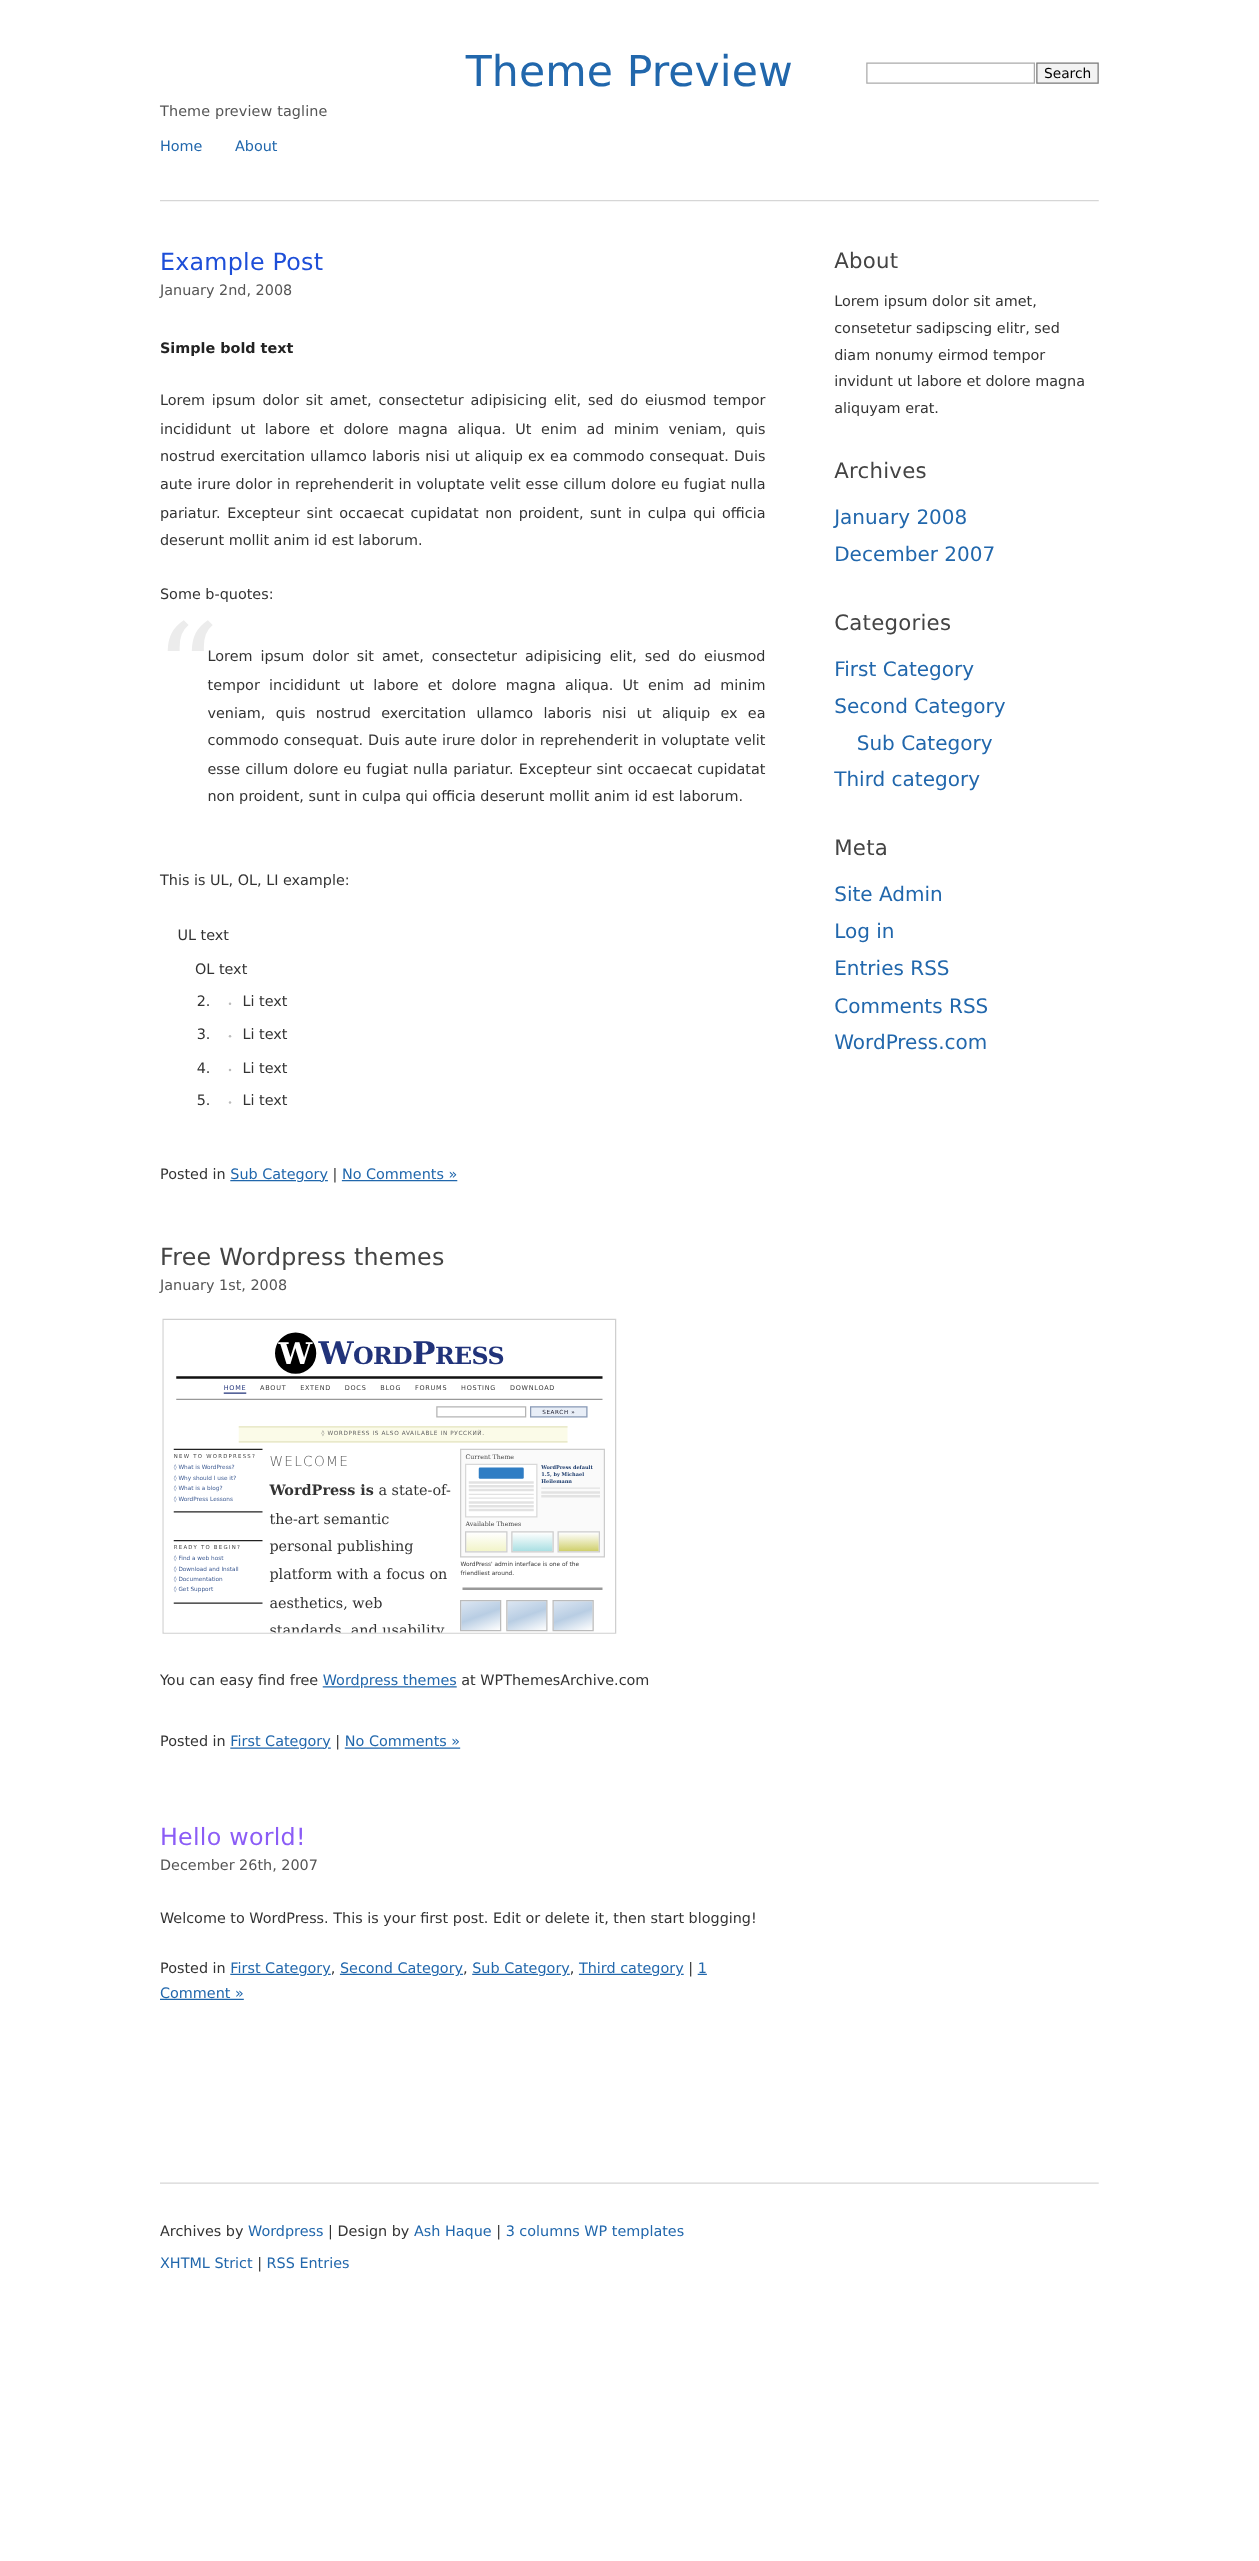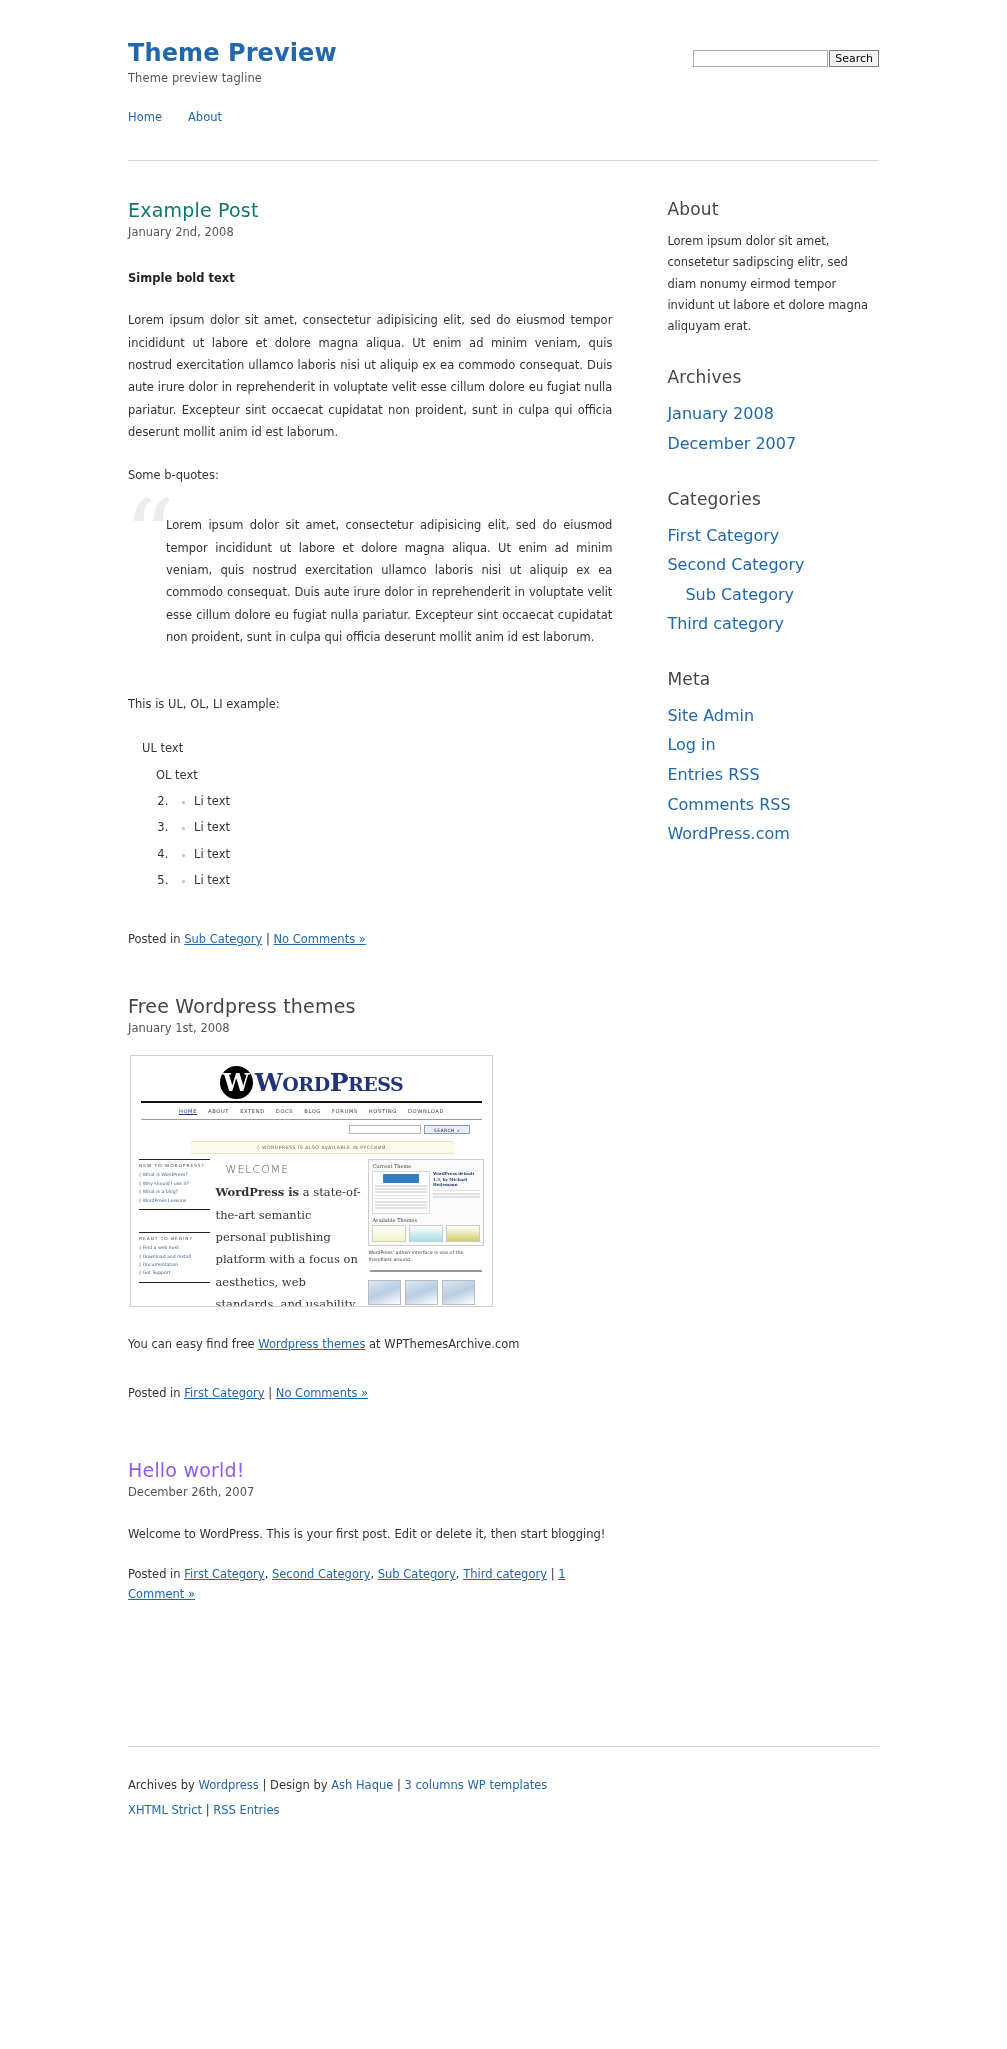--- a/index.html
+++ b/index.html
@@ -10,22 +10,22 @@
     font-family:"DejaVu Sans","Liberation Sans",sans-serif;
     font-size:12px;
     color:#333333;
     overflow:hidden;
   }
   .page { width:1007px; position:relative; }
 
   
   .header { padding:40px 128px 0 128px; position:relative; height:110px; }
   .blogtitle {
-    font-size:24px; font-weight:bold; color:#2167ac;
-    letter-spacing:0.1px; margin:0; line-height:1.1;
+    font-size:34px; font-weight:normal; color:#2167ac;
+    letter-spacing:0.1px; margin:0; line-height:1.1;text-align:center;
   }
   .blogtitle a { color:#2167ac; text-decoration:none; }
   .tagline { font-size:11.5px; color:#555; margin-top:5px; letter-spacing:0.1px; }
 
   .searchform { position:absolute; right:128px; top:50px; display:flex; align-items:flex-start; gap:1px; }
   .searchfield {
     width:135px; height:17px; border:1px solid #aaaaaa; background:#fff;
     font-family:"DejaVu Sans",sans-serif; font-size:11px; padding:1px 3px;
   }
   .searchsubmit {
@@ -106,21 +106,21 @@
                font-size:4.6px; color:#666; padding:3px 0; text-align:center; letter-spacing:0.5px;
                font-family:"DejaVu Sans",sans-serif; }
   .wp-cols { display:flex; padding:0 8px; gap:6px; }
   .wp-c1 { width:72px; }
   .wp-c2 { width:150px; }
   .wp-c3 { width:118px; }
   .wp-box { border-top:1.5px solid #222; border-bottom:1.5px solid #222; padding:3px 0 4px 0; margin-bottom:22px; }
   .wp-box h6 { margin:0 0 3px 0; font-size:4.3px; letter-spacing:1px; color:#444; font-weight:normal;
                font-family:"DejaVu Sans",sans-serif; }
   .wp-box div { font-size:4.6px; color:#3f5c93; line-height:1.85; font-family:"DejaVu Sans",sans-serif; }
-  .wp-welcome { font-size:11px; color:#5a5a5a; letter-spacing:1px; margin:4px 0 5px 10px; font-family:"DejaVu Sans",sans-serif; font-weight:300; }
+  .wp-welcome { font-size:11px; color:#5a5a5a; letter-spacing:1px; margin:4px 0 5px 0; font-family:"DejaVu Sans",sans-serif; font-weight:300; }
   .wp-p { font-size:5.4px; color:#1a1a1a; line-height:1.75; margin:0 0 5px 0; text-align:left; }
   .wp-p b { font-weight:bold; }
   .wp-panel { border:1px solid #ccc; background:#fafafa; padding:3px; }
   .wp-panel h6 { margin:0 0 2px 0; font-size:5px; color:#444; font-weight:normal; }
   .wp-inner { background:#fff; border:1px solid #d8d8d8; padding:2px; }
   .wp-btn { background:#2f7dc4; height:9px; border-radius:1px; margin:0 auto 2px auto; width:70%; }
   .wp-lines i { display:block; height:1.6px; background:#e2e2e2; margin-bottom:1.6px; }
   .wp-right-txt { font-size:4.7px; color:#3a3a3a; line-height:1.6; margin-top:3px; font-family:"DejaVu Sans",sans-serif; }
   .wp-thumbs { display:flex; gap:4px; margin-top:8px; }
   .wp-thumbs i { display:block; width:33px; height:25px; border:1px solid #bbb; background:linear-gradient(160deg,#dce6f2 0%,#b8cde3 50%,#ffffff 100%); }
@@ -168,21 +168,21 @@
       <li><a href="#">About</a></li>
     </ul>
   </div>
   <hr class="hr-top">
 
   <div class="wrap">
 
     <div class="content">
 
       <div class="post">
-        <h2><a href="#" style="color:#0f766e;text-decoration:none">Example Post</a></h2>
+        <h2><a href="#" style="color:#1d4ed8;text-decoration:none">Example Post</a></h2>
         <div class="date">January 2nd, 2008</div>
 
         <div class="entry">
           <p><strong>Simple bold text</strong></p>
           <p class="just">Lorem ipsum dolor sit amet, consectetur adipisicing elit, sed do eiusmod tempor incididunt ut labore et dolore magna aliqua. Ut enim ad minim veniam, quis nostrud exercitation ullamco laboris nisi ut aliquip ex ea commodo consequat. Duis aute irure dolor in reprehenderit in voluptate velit esse cillum dolore eu fugiat nulla pariatur. Excepteur sint occaecat cupidatat non proident, sunt in culpa qui officia deserunt mollit anim id est laborum.</p>
           <p>Some b-quotes:</p>
 
           <blockquote>
             <p>Lorem ipsum dolor sit amet, consectetur adipisicing elit, sed do eiusmod tempor incididunt ut labore et dolore magna aliqua. Ut enim ad minim veniam, quis nostrud exercitation ullamco laboris nisi ut aliquip ex ea commodo consequat. Duis aute irure dolor in reprehenderit in voluptate velit esse cillum dolore eu fugiat nulla pariatur. Excepteur sint occaecat cupidatat non proident, sunt in culpa qui officia deserunt mollit anim id est laborum.</p>
           </blockquote>

